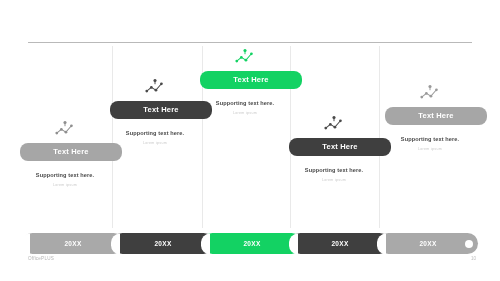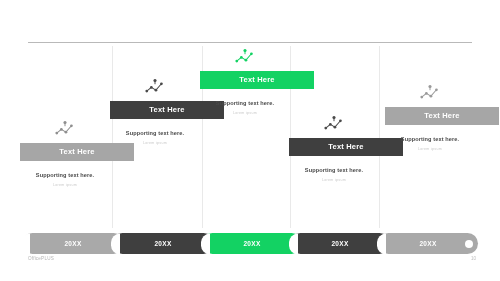--- a/index.html
+++ b/index.html
@@ -14,22 +14,22 @@
   
   .top-rule{position:absolute;left:28px;top:42px;width:444px;height:1px;background:#b9b9b9;}
 
   
   .col-sep{position:absolute;top:46px;width:1px;height:182px;background:#e9e9e9;}
 
   
   .card{position:absolute;width:90px;text-align:center;}
   .icon{display:block;margin:0 auto 6px auto;width:22px;height:17px;}
   .pill{
-    display:block;width:114px;height:18px;line-height:18px;
-    border-radius:0;
+    display:block;width:102px;height:18px;line-height:18px;
+    border-radius:8px;
     font-size:7.5px;font-weight:bold;color:#ffffff;
     letter-spacing:.2px;
     box-sizing:border-box;
   }
   .pill.gray{background:#a6a6a6;}
   .pill.dark{background:#3f3f3f;}
   .pill.green{background:#13d263;}
   .support{
     margin-top:11px;font-size:5.6px;color:#4a4a4a;font-weight:bold;
     letter-spacing:.1px;

